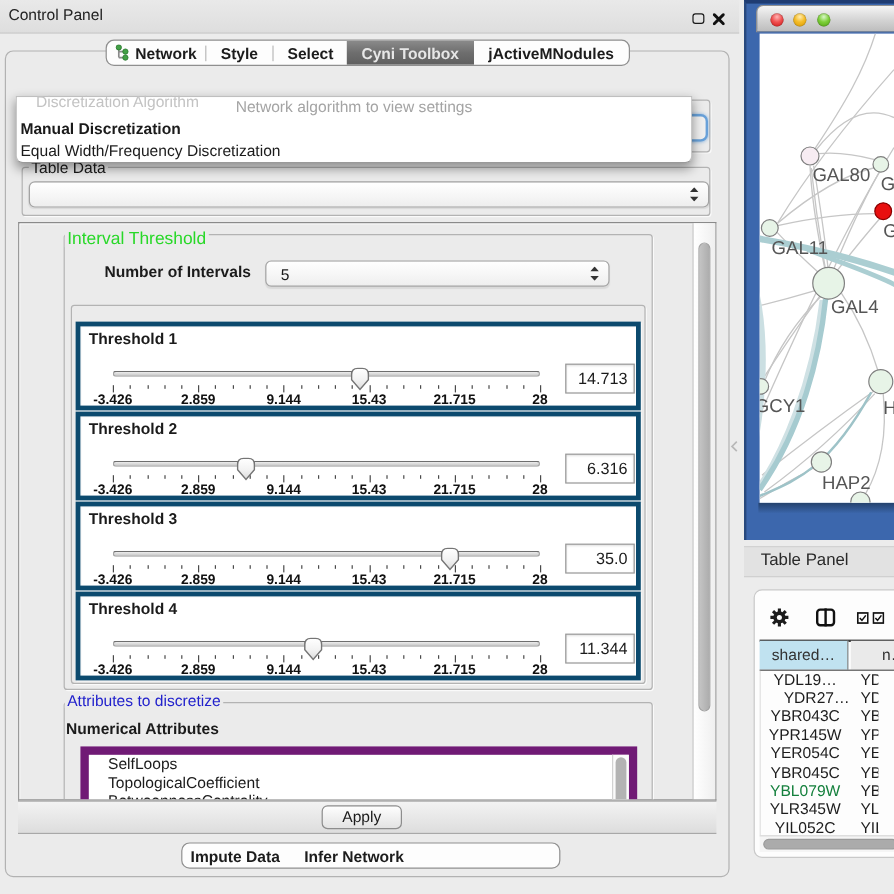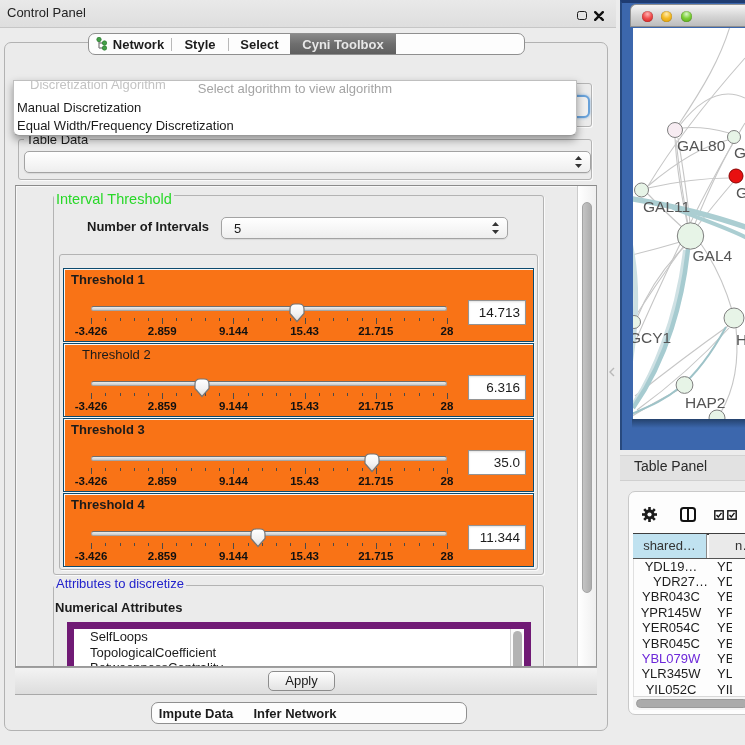--- a/index.html
+++ b/index.html
@@ -6,21 +6,21 @@
 body{position:relative;background:#ececec;font-family:"Liberation Sans",sans-serif;color:#1b1b1b;font-size:13px}
 .a{position:absolute}
 .gt{position:absolute;background:#ebebeb;padding:0 2px;line-height:13px;white-space:nowrap}
 .grp{position:absolute;border:1px solid #b3b3b3;border-radius:3px;box-shadow:1px 1px 0 rgba(255,255,255,.75)}
 .combo{position:absolute;border:1px solid #a3a3a3;border-radius:5px;background:linear-gradient(#ffffff,#f6f6f6 55%,#eeeeee);box-shadow:0 1px 1px rgba(0,0,0,.08)}
 .combo .ar{position:absolute;right:7px;top:50%;margin-top:-6px}
 .tabbar{position:absolute;display:flex;background:#fdfdfd;border:1px solid #8f8f8f;border-radius:7px;overflow:hidden;font-weight:bold;color:#1c1c1c}
 .seg{display:flex;align-items:center;justify-content:center;height:100%;white-space:nowrap}
 .sep{width:1px;height:13px;align-self:center;background:#b9b9b9}
 .dark{background:linear-gradient(#8a8a8a,#6e6e6e 50%,#5f5f5f);color:#e7e7e7}
-.tpanel{position:absolute;border:1px solid #0c4a6e;box-shadow:inset 1px 1px 0 #f7f7f7,1px 1px 0 #f7f7f7;background:#f97316}
+.tpanel{position:absolute;border:4px solid #0c4a6e;box-shadow:inset 1px 1px 0 #f7f7f7,1px 1px 0 #f7f7f7;background:#ffffff}
 .tick{position:absolute;width:1px;background:#4a4a4a}
 .tlab{position:absolute;width:44px;text-align:center;font-size:11.5px;font-weight:bold;line-height:12px;color:#111}
 .vbox{position:absolute;background:#fff;border:1px solid #949494;box-shadow:inset 0 1px 2px rgba(0,0,0,.12);text-align:right;font-size:13.5px;padding-right:5px}
 .track{position:absolute;height:5px;background:linear-gradient(#ececec,#c9c9c9);border:1px solid #a5a5a5;border-top-color:#6e6e6e;border-radius:2.5px}
 </style></head><body>
 
 <div class="a" style="left:0;top:0;width:616px;height:28px;background:linear-gradient(#e9e9e9,#dedede);border-bottom:1px solid #c6c6c6"></div>
 <div class="a" style="left:7px;top:5px;line-height:15px;color:#222">Control Panel</div>
 <div class="a" style="left:577px;top:11px;width:10px;height:9px;border:1.6px solid #1a1a1a;border-radius:2.5px"></div>
 <svg class="a" style="left:594px;top:11px" width="10" height="10" viewBox="0 0 10 10">
@@ -32,20 +32,21 @@
         <path d="M3,3 L3,11 M3,6 L8,6 M3,11 L8,11" stroke="#8a8a8a" stroke-width="1.4" fill="none"></path>
         <circle cx="3" cy="2.5" r="2.2" fill="#43a047" stroke="#2a7a2e" stroke-width=".7"></circle>
         <circle cx="8.5" cy="6" r="2.2" fill="#43a047" stroke="#2a7a2e" stroke-width=".7"></circle>
         <circle cx="8.5" cy="11" r="2.2" fill="#43a047" stroke="#2a7a2e" stroke-width=".7"></circle>
       </svg>Network</div>
 <div class="sep"></div>
     <div class="seg" style="width:56px">Style</div>
 <div class="sep"></div>
     <div class="seg" style="width:61px">Select</div>
 <div class="seg dark" style="width:106px">Cyni Toolbox</div>
+<div class="seg" style="width:130px">jActiveMNodules</div>
 </div>
 <div class="grp" style="left:14px;top:83px;width:578px;height:44px"></div>
 <div class="a" style="left:20px;top:95px;width:570px;height:23px;border:2.5px solid #68a1d9;border-radius:6px;background:#f0f0f0;box-shadow:0 0 3px rgba(104,161,217,.8)"></div>
 <div class="grp" style="left:18px;top:139px;width:574px;height:41px"></div>
 <div class="gt" style="left:24px;top:133px">Table Data</div>
 <div class="combo" style="left:24px;top:151px;width:567px;height:22px">
     <svg class="ar" width="9" height="12" viewBox="0 0 9 12">
       <path d="M4.5,0 L8,4 L1,4 Z" fill="#333"></path>
       <path d="M4.5,12 L8,8 L1,8 Z" fill="#333"></path>
     </svg>
@@ -103,21 +104,21 @@
             <stop offset="0" stop-color="#ffffff"></stop>
             <stop offset="0.55" stop-color="#f2f2f2"></stop>
             <stop offset="1" stop-color="#dcdcdc"></stop>
           </linearGradient>
         </defs>
         <path d="M1,6 Q1,1 6,1 L10,1 Q15,1 15,6 L15,10.5 L8,18.5 L1,10.5 Z" fill="url(#thg1)" stroke="#757575" stroke-width="1.2"></path>
       </svg>
       <div class="vbox" style="left:404px;top:31px;width:58px;height:25px;line-height:24px">14.713</div>
     </div>
 <div class="tpanel" style="left:47px;top:157px;width:471px;height:74px">
-      <div class="a" style="left:18px;top:4px;line-height:14px;font-weight:normal">Threshold 2</div>
+      <div class="a" style="left:7px;top:4px;line-height:14px;font-weight:bold">Threshold 2</div>
       <div class="track" style="left:27px;top:37px;width:356px"></div>
       <div class="tick" style="left:27.0px;top:48.5px;height:6.5px"></div>
       <div class="tick" style="left:41.2px;top:48.5px;height:3.5px"></div>
       <div class="tick" style="left:55.5px;top:48.5px;height:3.5px"></div>
       <div class="tick" style="left:69.7px;top:48.5px;height:3.5px"></div>
       <div class="tick" style="left:84.0px;top:48.5px;height:3.5px"></div>
       <div class="tick" style="left:98.2px;top:48.5px;height:6.5px"></div>
       <div class="tick" style="left:112.4px;top:48.5px;height:3.5px"></div>
       <div class="tick" style="left:126.7px;top:48.5px;height:3.5px"></div>
       <div class="tick" style="left:140.9px;top:48.5px;height:3.5px"></div>
@@ -373,25 +374,25 @@
 <div class="a" style="left:0;top:15.4px;width:74px;text-align:right;line-height:15.4px;color:#1d1d1d">YDR27…</div>
 <div class="a" style="left:83px;top:15.4px;line-height:15.4px;color:#1d1d1d">YDR2</div>
 <div class="a" style="left:0;top:30.8px;width:74px;text-align:center;line-height:15.4px;color:#1d1d1d">YBR043C</div>
 <div class="a" style="left:83px;top:30.8px;line-height:15.4px;color:#1d1d1d">YBR0</div>
 <div class="a" style="left:0;top:46.2px;width:74px;text-align:center;line-height:15.4px;color:#1d1d1d">YPR145W</div>
 <div class="a" style="left:83px;top:46.2px;line-height:15.4px;color:#1d1d1d">YPR1</div>
 <div class="a" style="left:0;top:61.6px;width:74px;text-align:center;line-height:15.4px;color:#1d1d1d">YER054C</div>
 <div class="a" style="left:83px;top:61.6px;line-height:15.4px;color:#1d1d1d">YER0</div>
 <div class="a" style="left:0;top:77.0px;width:74px;text-align:center;line-height:15.4px;color:#1d1d1d">YBR045C</div>
 <div class="a" style="left:83px;top:77.0px;line-height:15.4px;color:#1d1d1d">YBR0</div>
-<div class="a" style="left:0;top:92.4px;width:74px;text-align:center;line-height:15.4px;color:#6d28d9">YBL079W</div>
+<div class="a" style="left:0;top:92.4px;width:74px;text-align:center;line-height:15.4px;color:#15803d">YBL079W</div>
 <div class="a" style="left:83px;top:92.4px;line-height:15.4px;color:#1d1d1d">YBL0</div>
 <div class="a" style="left:0;top:107.8px;width:74px;text-align:center;line-height:15.4px;color:#1d1d1d">YLR345W</div>
 <div class="a" style="left:83px;top:107.8px;line-height:15.4px;color:#1d1d1d">YLR3</div>
 <div class="a" style="left:0;top:123.2px;width:74px;text-align:center;line-height:15.4px;color:#1d1d1d">YIL052C</div>
 <div class="a" style="left:83px;top:123.2px;line-height:15.4px;color:#1d1d1d">YIL0</div>
 </div>
 <div class="a" style="left:633px;top:696px;width:112px;height:14px;background:#f5f5f5;border-top:1px solid #d8d8d8"></div>
 <div class="a" style="left:636px;top:698.5px;width:112px;height:9px;background:#ababab;border:1px solid #9b9b9b;border-radius:4.5px"></div>
 <div class="a" style="left:13px;top:80px;width:564px;height:56px;background:#ffffff;border:1px solid #bfbfbf;border-radius:0 0 6px 6px;border-bottom-color:#9a9a9a;box-shadow:0 4px 9px rgba(0,0,0,.38)"></div>
 <div class="a" style="left:30px;top:77px;color:#c3c3c3;z-index:5">Discretization Algorithm</div>
-<div class="a" style="left:13px;top:81px;width:564px;text-align:center;color:#a4a4a4;line-height:15px;z-index:5">Select algorithm to view algorithm</div>
-<div class="a" style="left:17px;top:100px;font-weight:normal;line-height:15px;z-index:5">Manual Discretization</div>
+<div class="a" style="left:13px;top:81px;width:564px;text-align:center;color:#a4a4a4;line-height:15px;z-index:5">Network algorithm to view settings</div>
+<div class="a" style="left:17px;top:100px;font-weight:bold;line-height:15px;z-index:5">Manual Discretization</div>
 <div class="a" style="left:17px;top:118px;line-height:15px;z-index:5">Equal Width/Frequency Discretization</div>
 </body></html>

